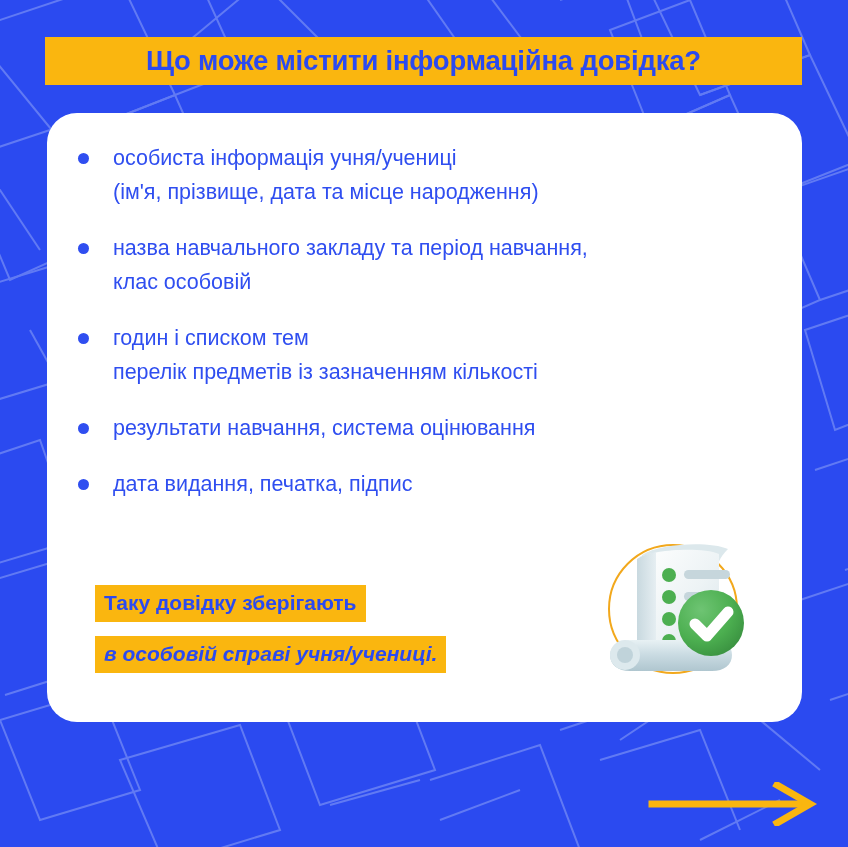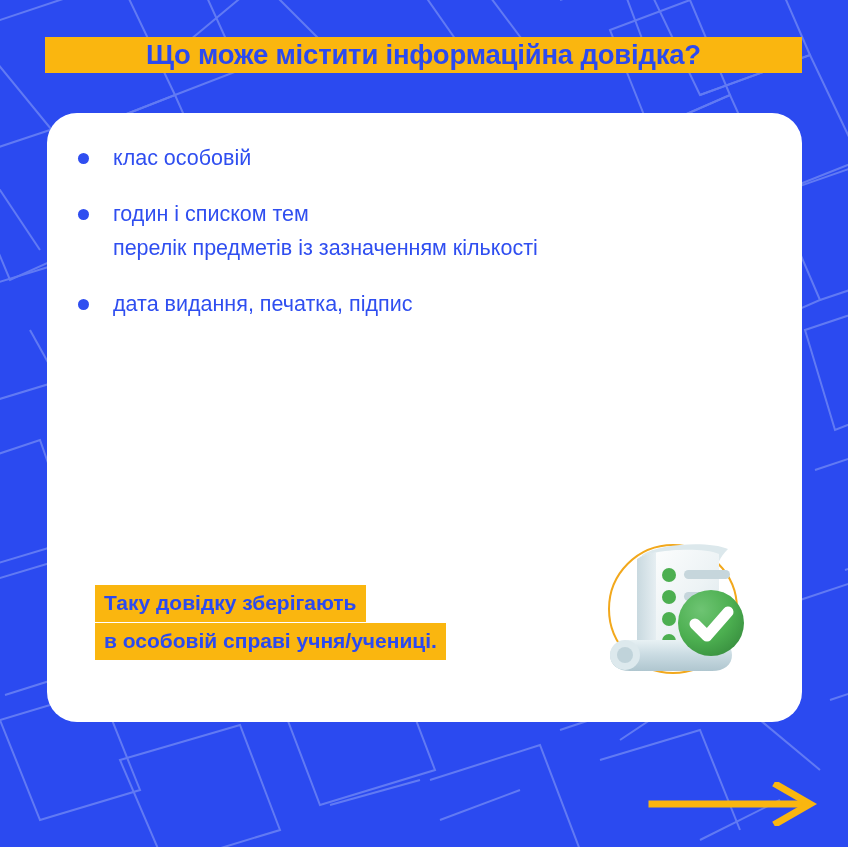--- a/index.html
+++ b/index.html
@@ -36,21 +36,21 @@
     width: 848px;
     height: 847px;
   }
 
   
   .title-banner {
     position: absolute;
     left: 45px;
     top: 37px;
     width: 757px;
-    height: 36px;
+    height: 48px;
     background: #FAB60F;
     display: flex;
     align-items: center;
     justify-content: center;
     z-index: 5;
   }
   .title-banner .title-text {
     font-size: 27.5px;
     font-weight: bold;
     color: #2B4AF0;
@@ -119,21 +119,22 @@
     background: #FAB60F;
     color: #2B4AF0;
     font-size: 21px;
     font-weight: bold;
     line-height: 22px;
     padding: 7px 9px 8px 9px;
     white-space: nowrap;
     text-align: center;
   }
   .note-line + .note-line {
-    margin-top: 1px;
+    margin-top: 14px;
+    font-style: italic;
   }
 
   
   .illustration {
     position: absolute;
     left: 533px;
     top: 414px;
     width: 190px;
     height: 170px;
     z-index: 5;
@@ -215,32 +216,42 @@
   </div>
 
   <div class="title-banner">
     <span class="title-text">Що може містити інформаційна довідка?</span>
   </div>
 
   <div class="card">
 
     <ul class="bullet-list">
 
-
-      <li class="bullet-item">
-        <span class="bullet-dot"></span>
+      <li class="bullet-item">
+        <span class="bullet-dot"></span>
+        <span class="bullet-line">особиста інформація учня/учениці</span>
+        <span class="bullet-line">(ім'я, прізвище, дата та місце народження)</span>
+      </li>
+
+      <li class="bullet-item">
+        <span class="bullet-dot"></span>
+        <span class="bullet-line">назва навчального закладу та період навчання,</span>
         <span class="bullet-line">клас особовій</span>
       </li>
 
       <li class="bullet-item">
         <span class="bullet-dot"></span>
         <span class="bullet-line">годин і списком тем</span>
         <span class="bullet-line">перелік предметів із зазначенням кількості</span>
       </li>
 
+      <li class="bullet-item">
+        <span class="bullet-dot"></span>
+        <span class="bullet-line">результати навчання, система оцінювання</span>
+      </li>
 
       <li class="bullet-item">
         <span class="bullet-dot"></span>
         <span class="bullet-line">дата видання, печатка, підпис</span>
       </li>
 
     </ul>
 
     <div class="note">
       <div class="note-line">Таку довідку зберігають</div>

